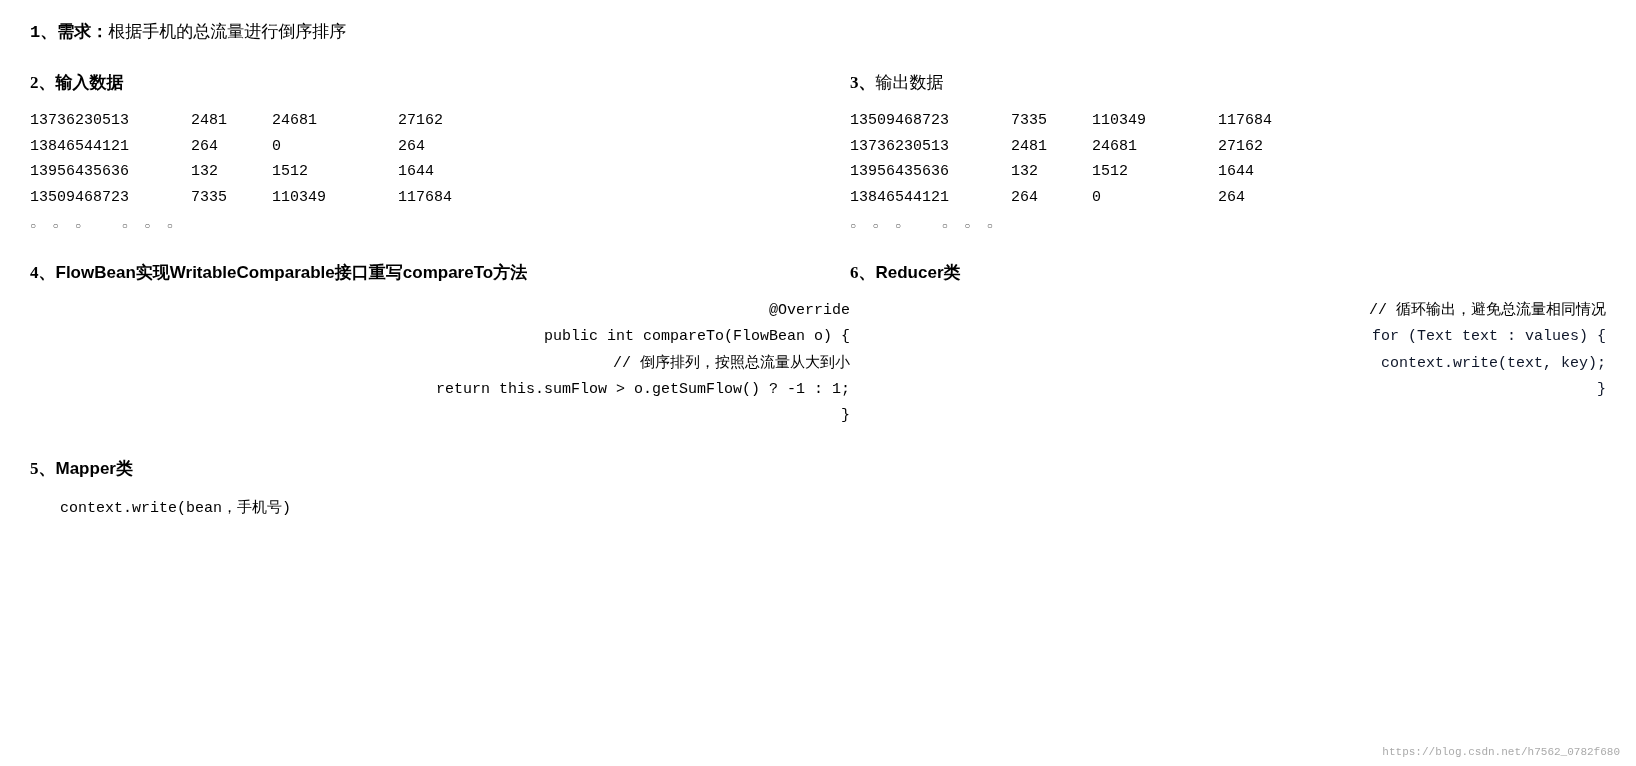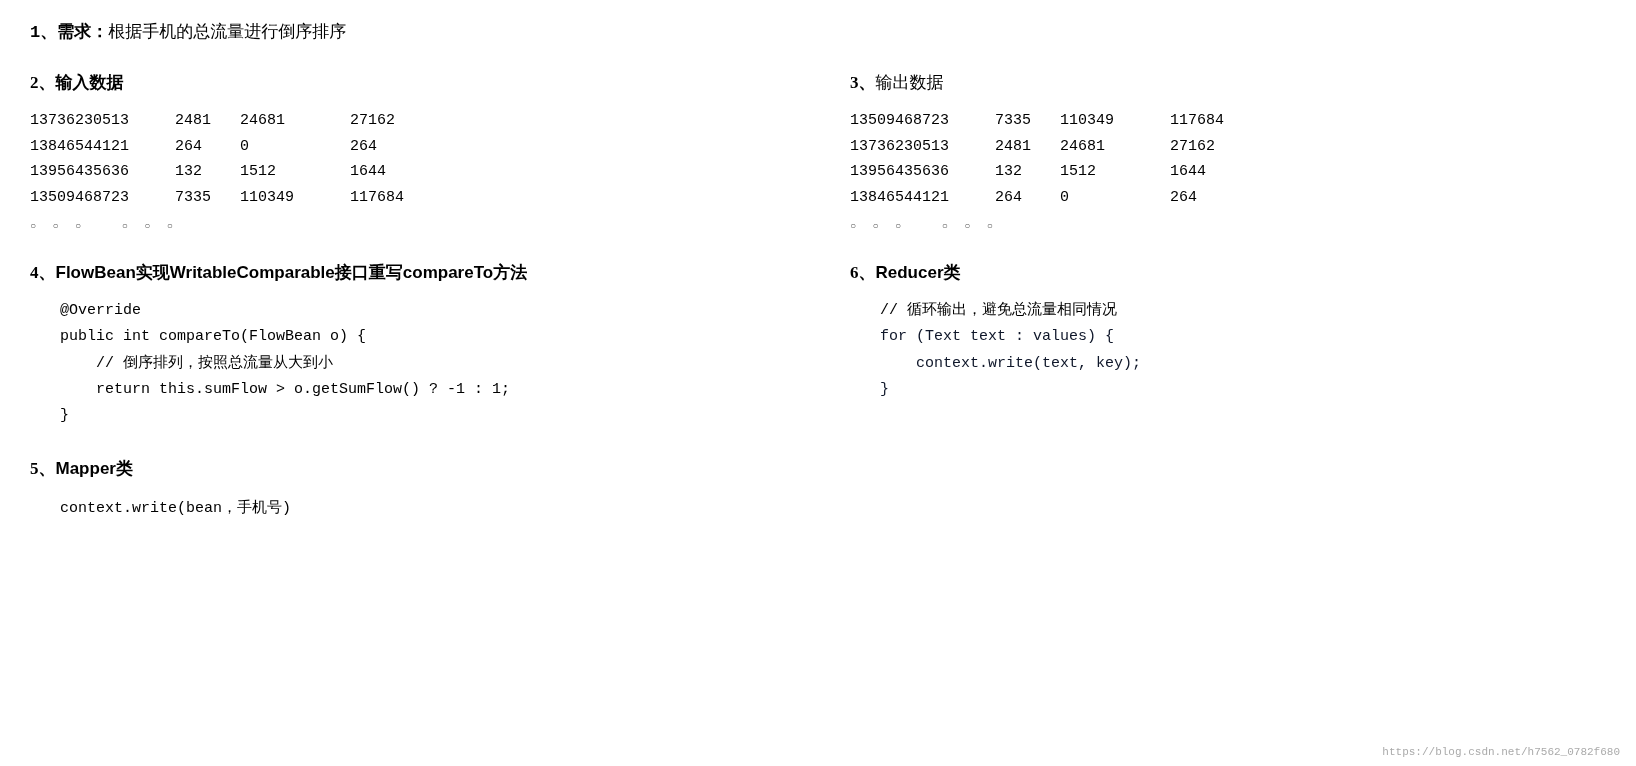--- a/index.html
+++ b/index.html
@@ -34,21 +34,21 @@
       flex: 1;
     }
     .data-table {
       font-family: "Courier New", Courier, monospace;
       font-size: 15px;
       margin-bottom: 10px;
       line-height: 1.7;
     }
     .data-table .row {
       display: flex;
-      gap: 0;
+      gap: 16px;
     }
     .dots {
       font-size: 10px;
       letter-spacing: 4px;
       margin-top: 6px;
       color: #555;
     }
     .middle-area {
       display: flex;
       flex-direction: row;
@@ -60,20 +60,21 @@
     .middle-right {
       flex: 1;
     }
     .code-block {
       font-family: "Courier New", Courier, monospace;
       font-size: 15px;
       background: transparent;
       margin-top: 10px;
       line-height: 1.75;
       margin-left: 30px;
+      text-align: right;
     }
     .code-red {
       color: #0f172a;
     }
     .code-black {
       color: #000000;
     }
     .bottom-area {
       margin-top: 28px;
     }

